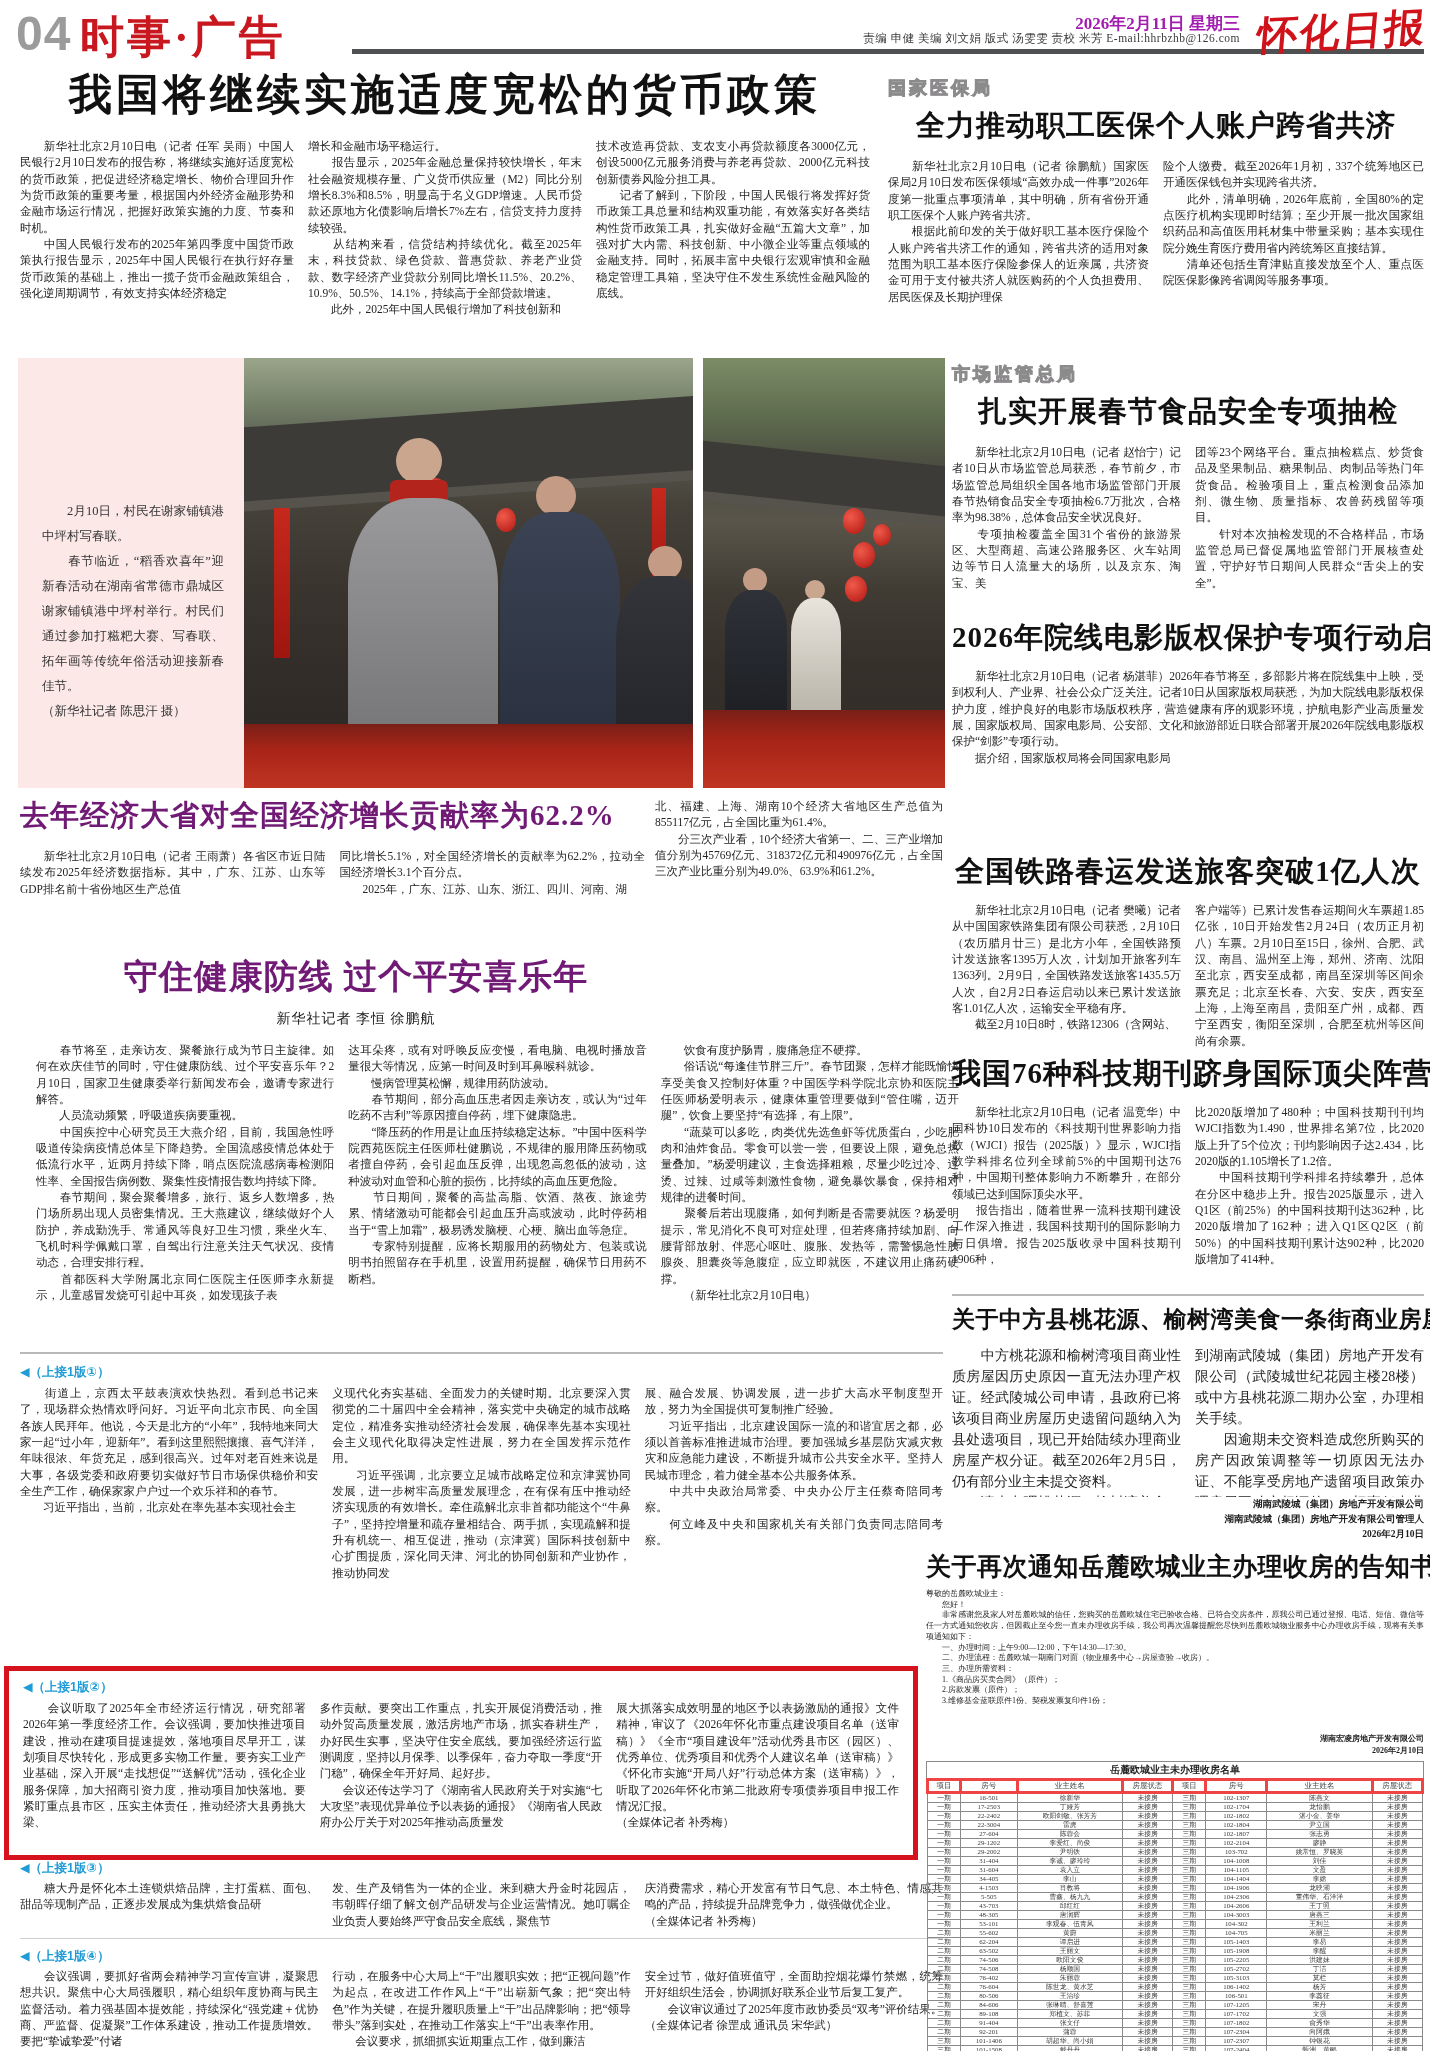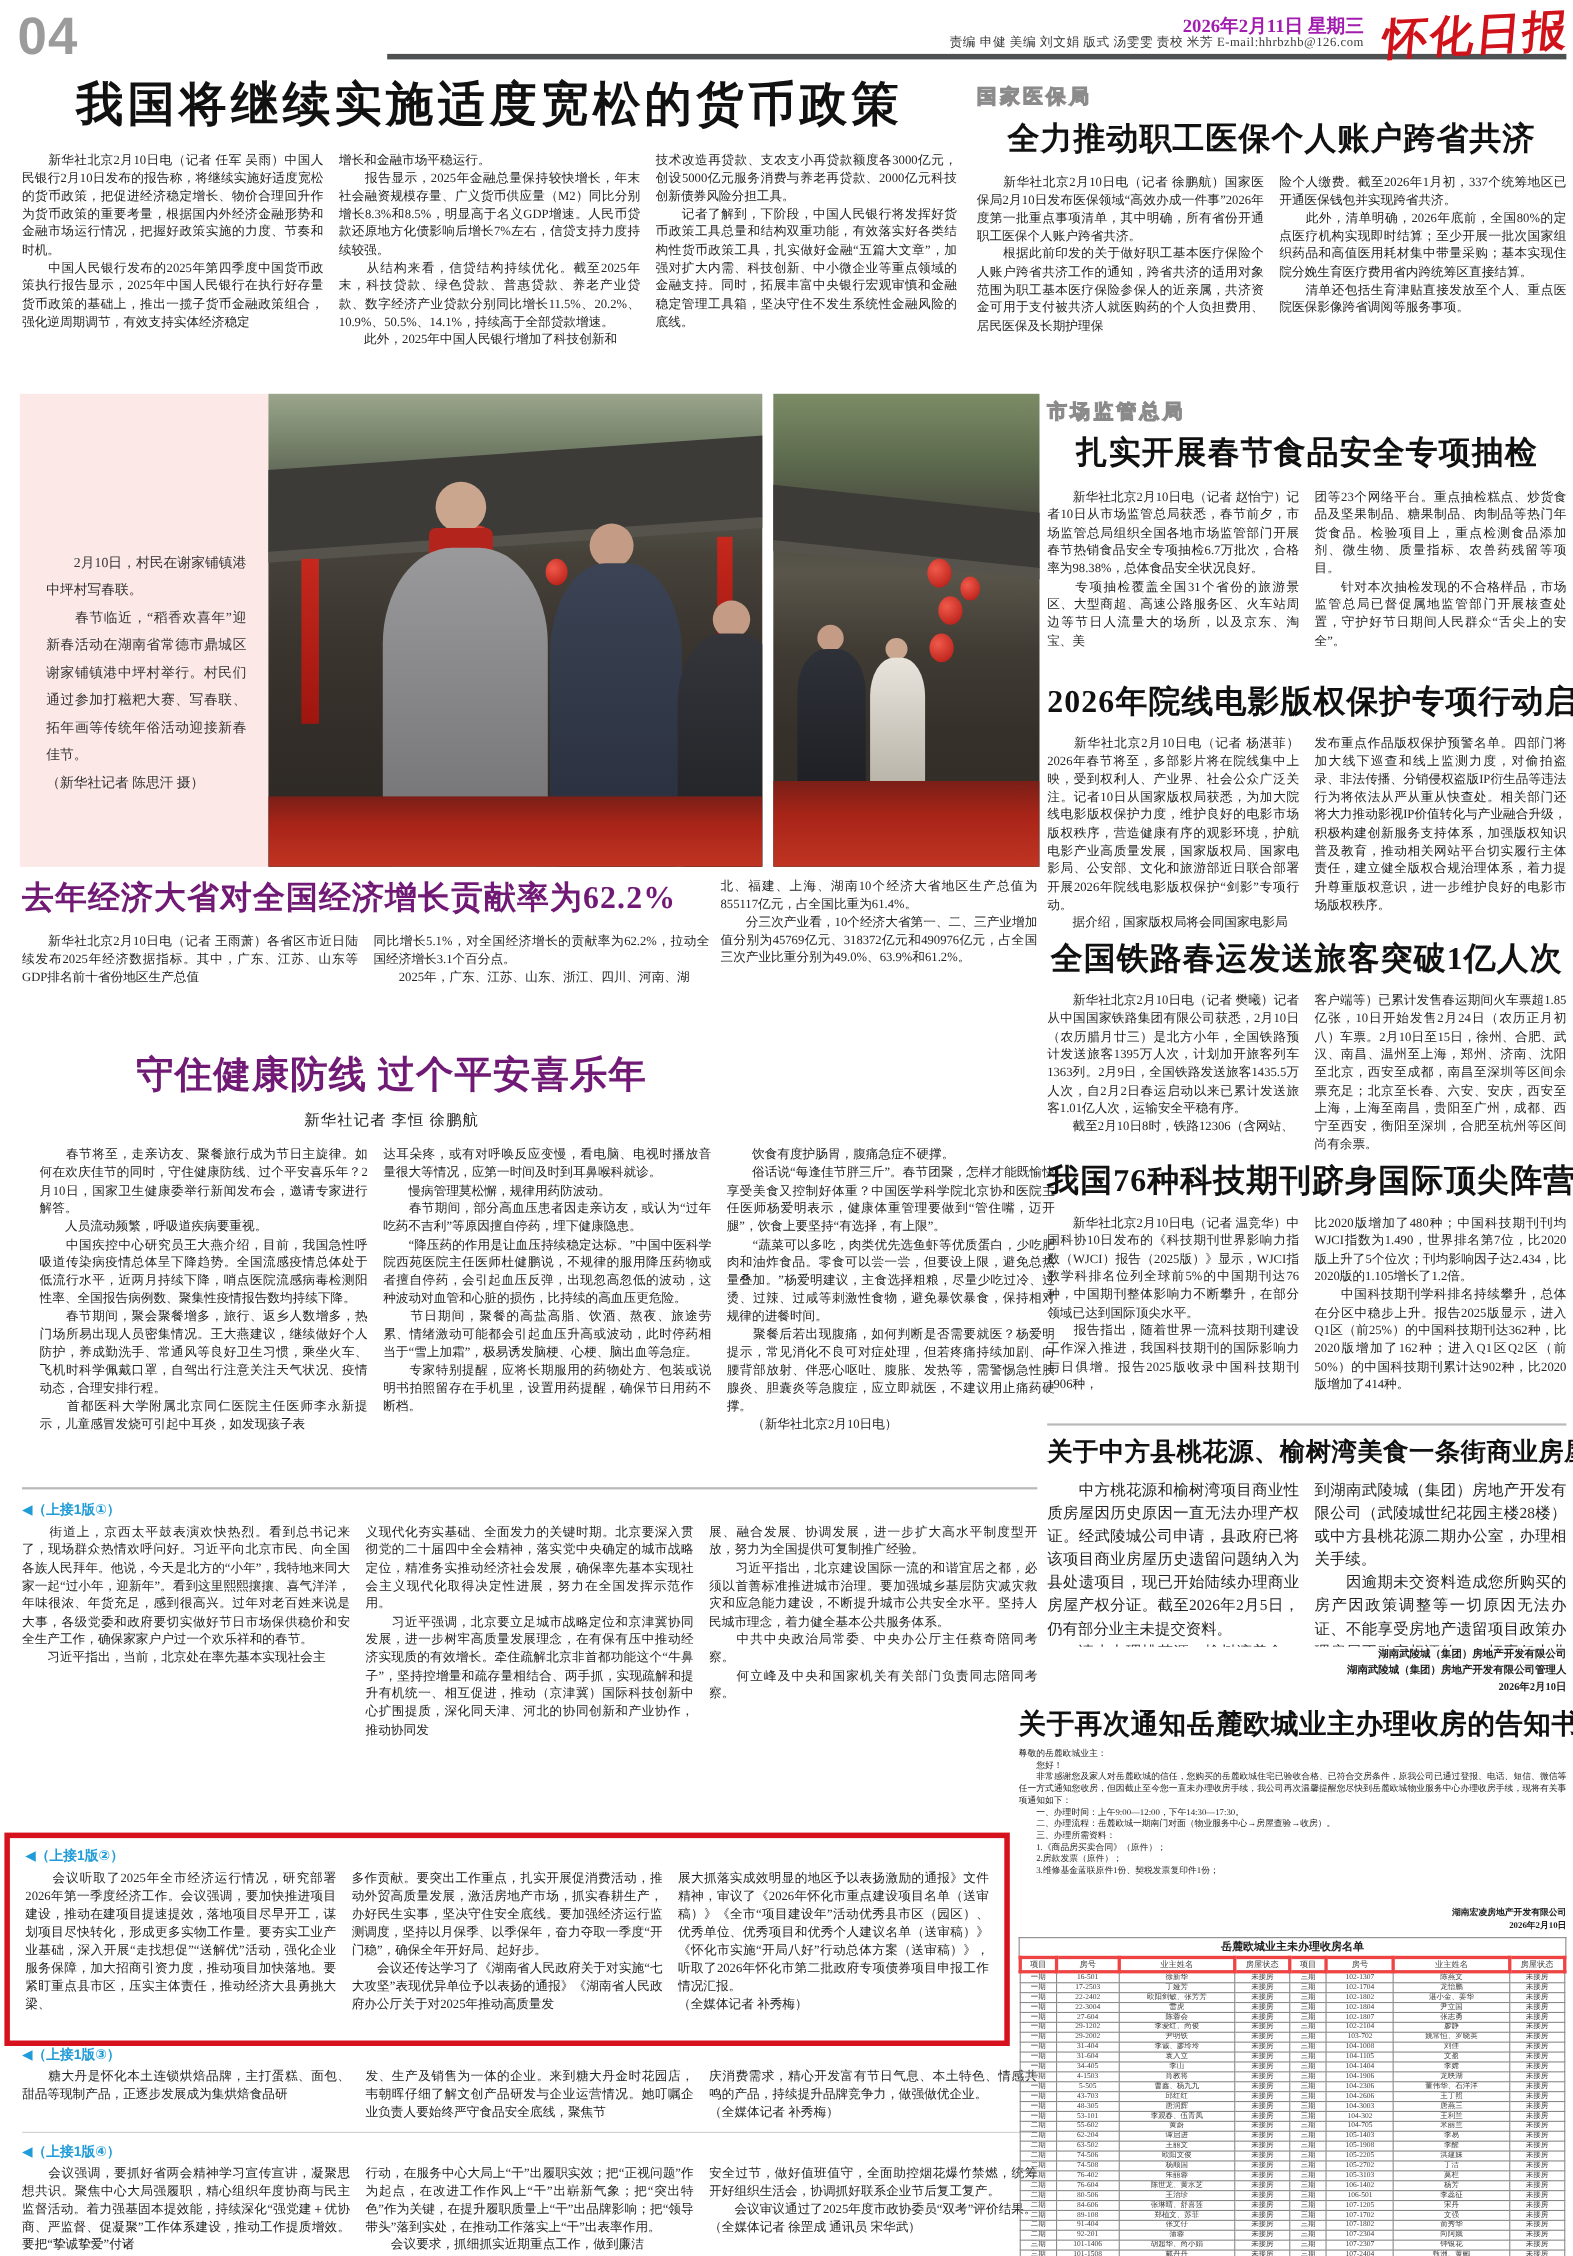--- a/index.html
+++ b/index.html
@@ -57,20 +57,21 @@
   table.owners th{font-size:7.5px;font-weight:400;color:#444;border:3px solid #ef4444;padding:0;}
   table.owners td{font-size:6.8px;color:#3a3a3a;border:1px solid #8a8a8a;text-align:center;padding:0;height:8px;
                   white-space:nowrap;overflow:hidden;line-height:8px;}
 </style>
 </head>
 <body>
 
 <div id="page">
 
   <div class="abs pagenum" style="left:16px;top:6px;">04</div>
+  <div class="abs secttitle" style="left:80px;top:8px;">时事·广告</div>
   <div class="abs mastbar" style="left:352px;top:49px;width:1072px;"></div>
   <div class="abs mdate" style="left:790px;top:12px;width:450px;">2026年2月11日  星期三</div>
   <div class="abs mstaff" style="left:690px;top:31px;width:550px;">责编 申健  美编 刘文娟  版式 汤雯雯  责校 米芳  E-mail:hhrbzhb@126.com</div>
   <div class="abs mlogo" style="left:1258px;top:4px;">怀化日报</div>
 
   <div class="abs" style="left:20px;top:66px;width:850px;">
     <div class="h1">我国将继续实施适度宽松的货币政策</div>
     <div class="cols" style="margin-top:14px;height:222px;">
       <div class="col">　　新华社北京2月10日电（记者 任军 吴雨）中国人民银行2月10日发布的报告称，将继续实施好适度宽松的货币政策，把促进经济稳定增长、物价合理回升作为货币政策的重要考量，根据国内外经济金融形势和金融市场运行情况，把握好政策实施的力度、节奏和时机。
 　　中国人民银行发布的2025年第四季度中国货币政策执行报告显示，2025年中国人民银行在执行好存量货币政策的基础上，推出一揽子货币金融政策组合，强化逆周期调节，有效支持实体经济稳定</div>
@@ -140,21 +141,20 @@
       <div class="col">团等23个网络平台。重点抽检糕点、炒货食品及坚果制品、糖果制品、肉制品等热门年货食品。检验项目上，重点检测食品添加剂、微生物、质量指标、农兽药残留等项目。
 　　针对本次抽检发现的不合格样品，市场监管总局已督促属地监管部门开展核查处置，守护好节日期间人民群众“舌尖上的安全”。</div>
     </div>
   </div>
 
   <div class="abs" style="left:952px;top:618px;width:472px;">
     <div class="h2">2026年院线电影版权保护专项行动启动</div>
     <div class="cols" style="margin-top:10px;height:188px;">
       <div class="col">　　新华社北京2月10日电（记者 杨湛菲）2026年春节将至，多部影片将在院线集中上映，受到权利人、产业界、社会公众广泛关注。记者10日从国家版权局获悉，为加大院线电影版权保护力度，维护良好的电影市场版权秩序，营造健康有序的观影环境，护航电影产业高质量发展，国家版权局、国家电影局、公安部、文化和旅游部近日联合部署开展2026年院线电影版权保护“剑影”专项行动。
 　　据介绍，国家版权局将会同国家电影局</div>
-      <div class="col">发布重点作品版权保护预警名单。四部门将加大线下巡查和线上监测力度，对偷拍盗录、非法传播、分销侵权盗版IP衍生品等违法行为将依法从严从重从快查处。相关部门还将大力推动影视IP价值转化与产业融合升级，积极构建创新服务支持体系，加强版权知识普及教育，推动相关网站平台切实履行主体责任，建立健全版权合规治理体系，着力提升尊重版权意识，进一步维护良好的电影市场版权秩序。</div>
     </div>
   </div>
 
   <div class="abs" style="left:20px;top:796px;width:625px;">
     <div class="h2l" style="font-size:29px;">去年经济大省对全国经济增长贡献率为62.2%</div>
     <div class="cols" style="margin-top:12px;height:94px;">
       <div class="col">　　新华社北京2月10日电（记者 王雨萧）各省区市近日陆续发布2025年经济数据指标。其中，广东、江苏、山东等GDP排名前十省份地区生产总值</div>
       <div class="col">同比增长5.1%，对全国经济增长的贡献率为62.2%，拉动全国经济增长3.1个百分点。
 　　2025年，广东、江苏、山东、浙江、四川、河南、湖</div>
     </div>

